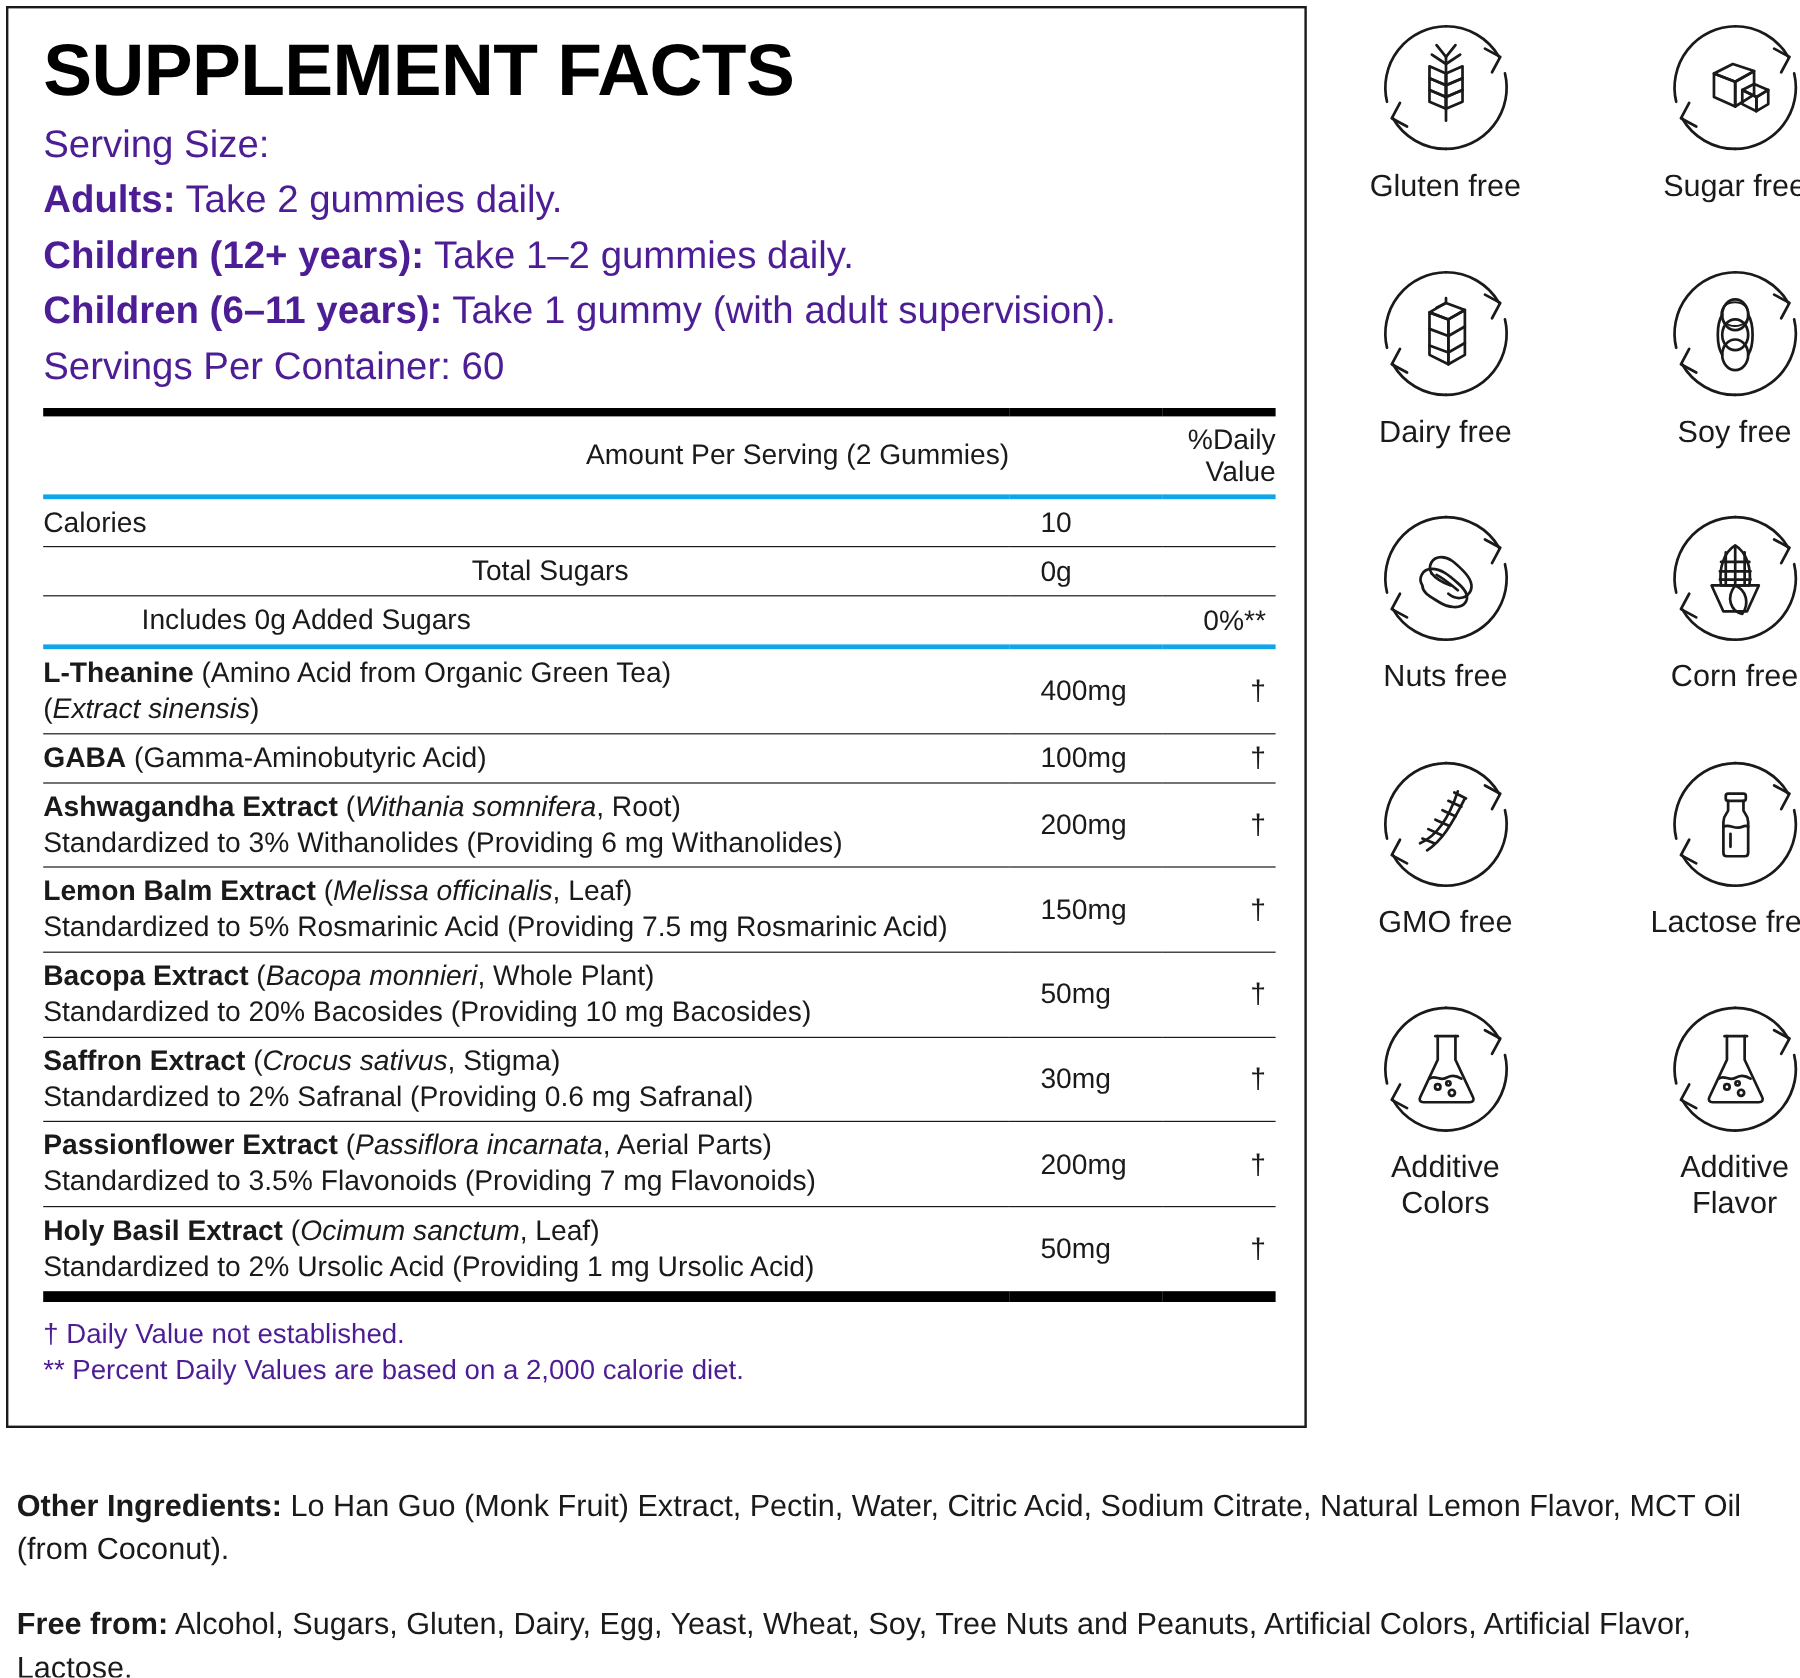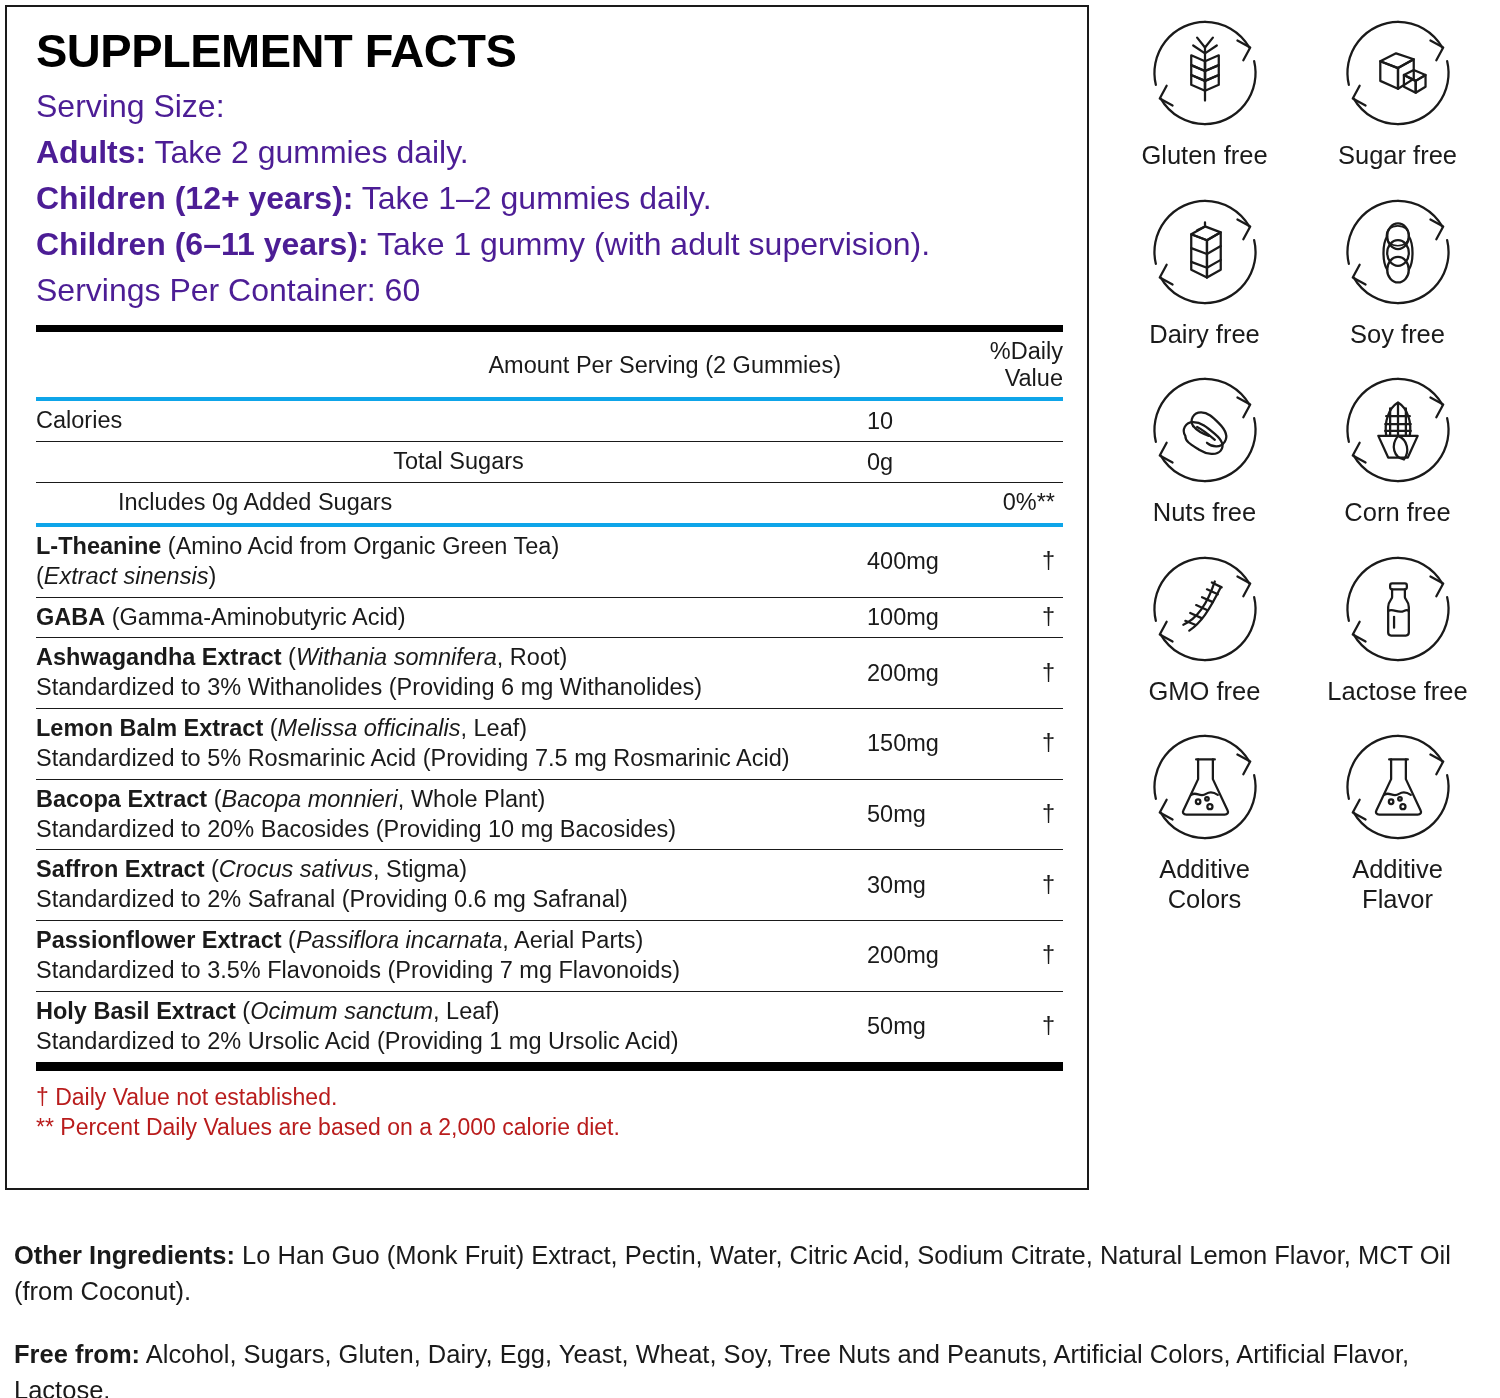--- a/index.html
+++ b/index.html
@@ -33,21 +33,21 @@
     padding: 0;
   }
   .panel-inner {
     position: absolute;
     left: 29px;
     top: 20px;
     width: 1027px;
   }
 
   .sf-title {
-    font-size: 47px;
+    font-size: 61px;
     font-weight: bold;
     letter-spacing: -0.5px;
     line-height: 1.02;
     margin: 0 0 8px 0;
     color: #000;
   }
 
   .serving-lines {
     font-size: 32px;
     line-height: 1.44;
@@ -102,33 +102,34 @@
 
   .ing-name { font-weight: bold; }
   .ing-latin { font-style: italic; font-weight: normal; }
   .ing-sub { font-weight: normal; }
   .ing-line2 { font-weight: normal; }
 
   .footnotes {
     margin-top: 11px;
     font-size: 23px;
     line-height: 1.32;
-    color: #b91c1c;
+    color: #4c1d95;
   }
 
   
   .badges {
     position: absolute;
     left: 1108px;
     top: 14px;
     width: 386px;
     display: grid;
     grid-template-columns: 1fr 1fr;
     row-gap: 22px;
     column-gap: 0px;
+    gap: 48px;
   }
   .badge {
     width: 193px;
     display: flex;
     flex-direction: column;
     align-items: center;
   }
   .badge-ring {
     width: 118px;
     height: 118px;

